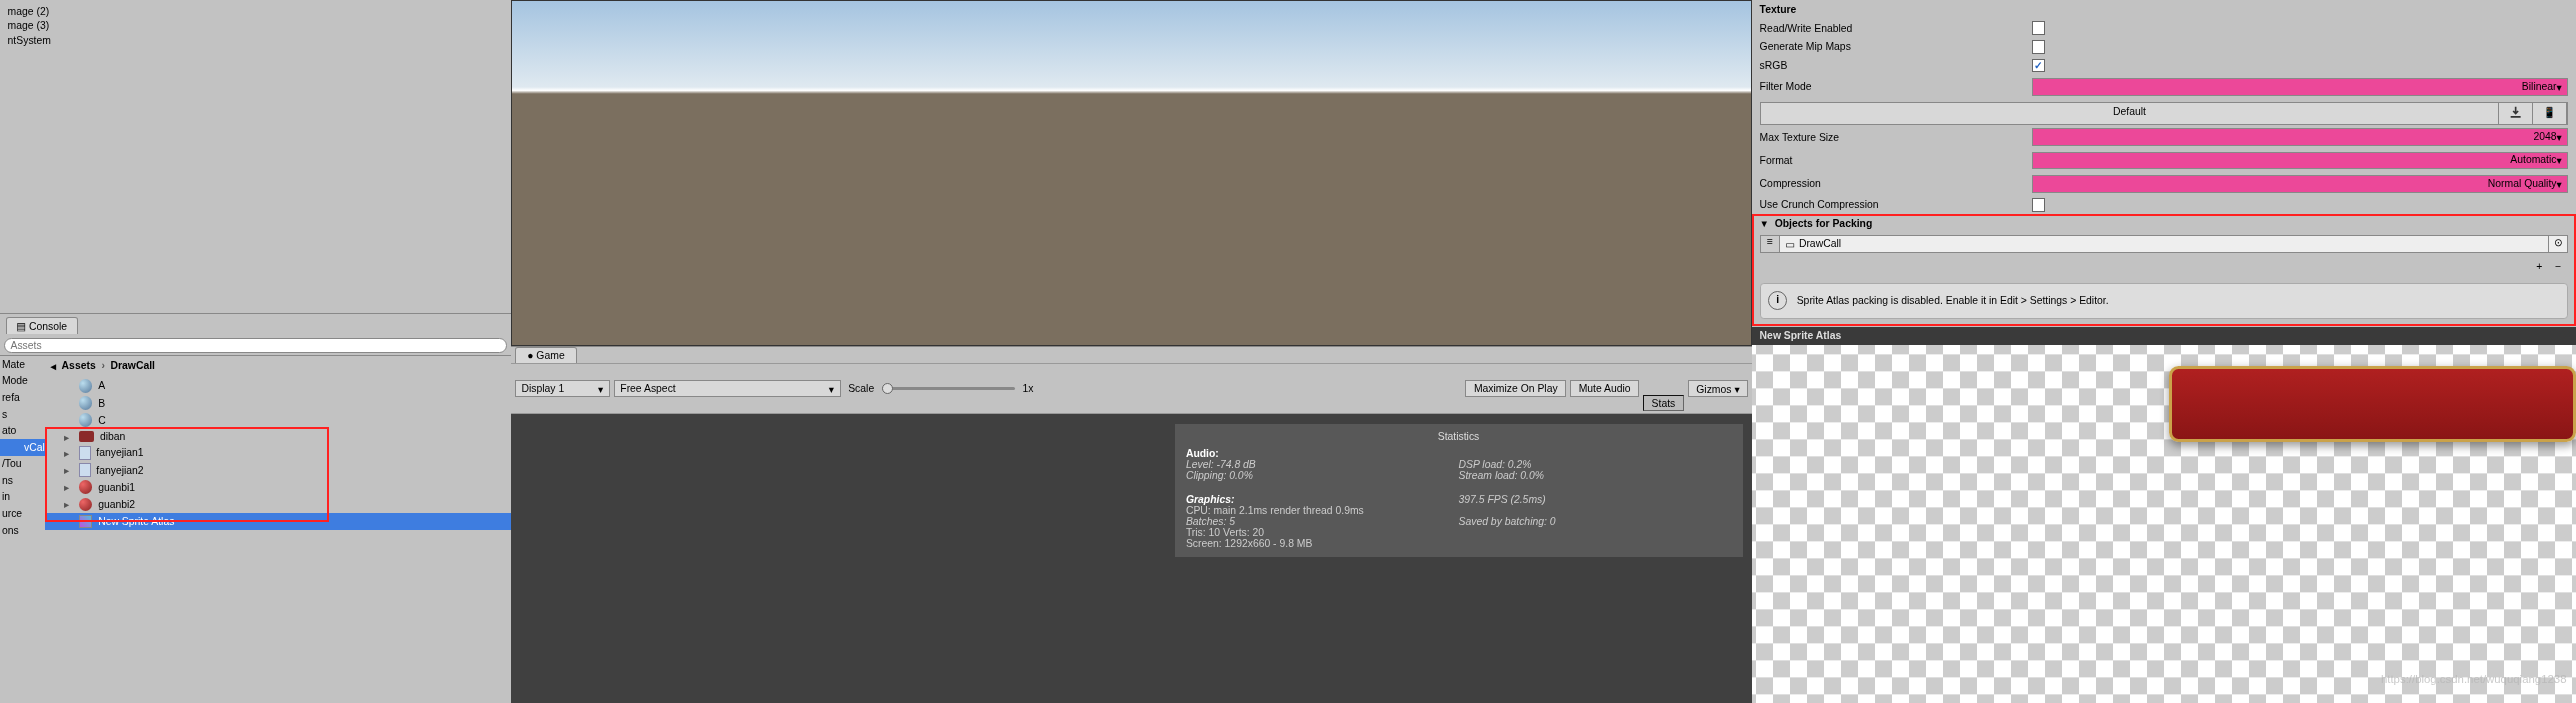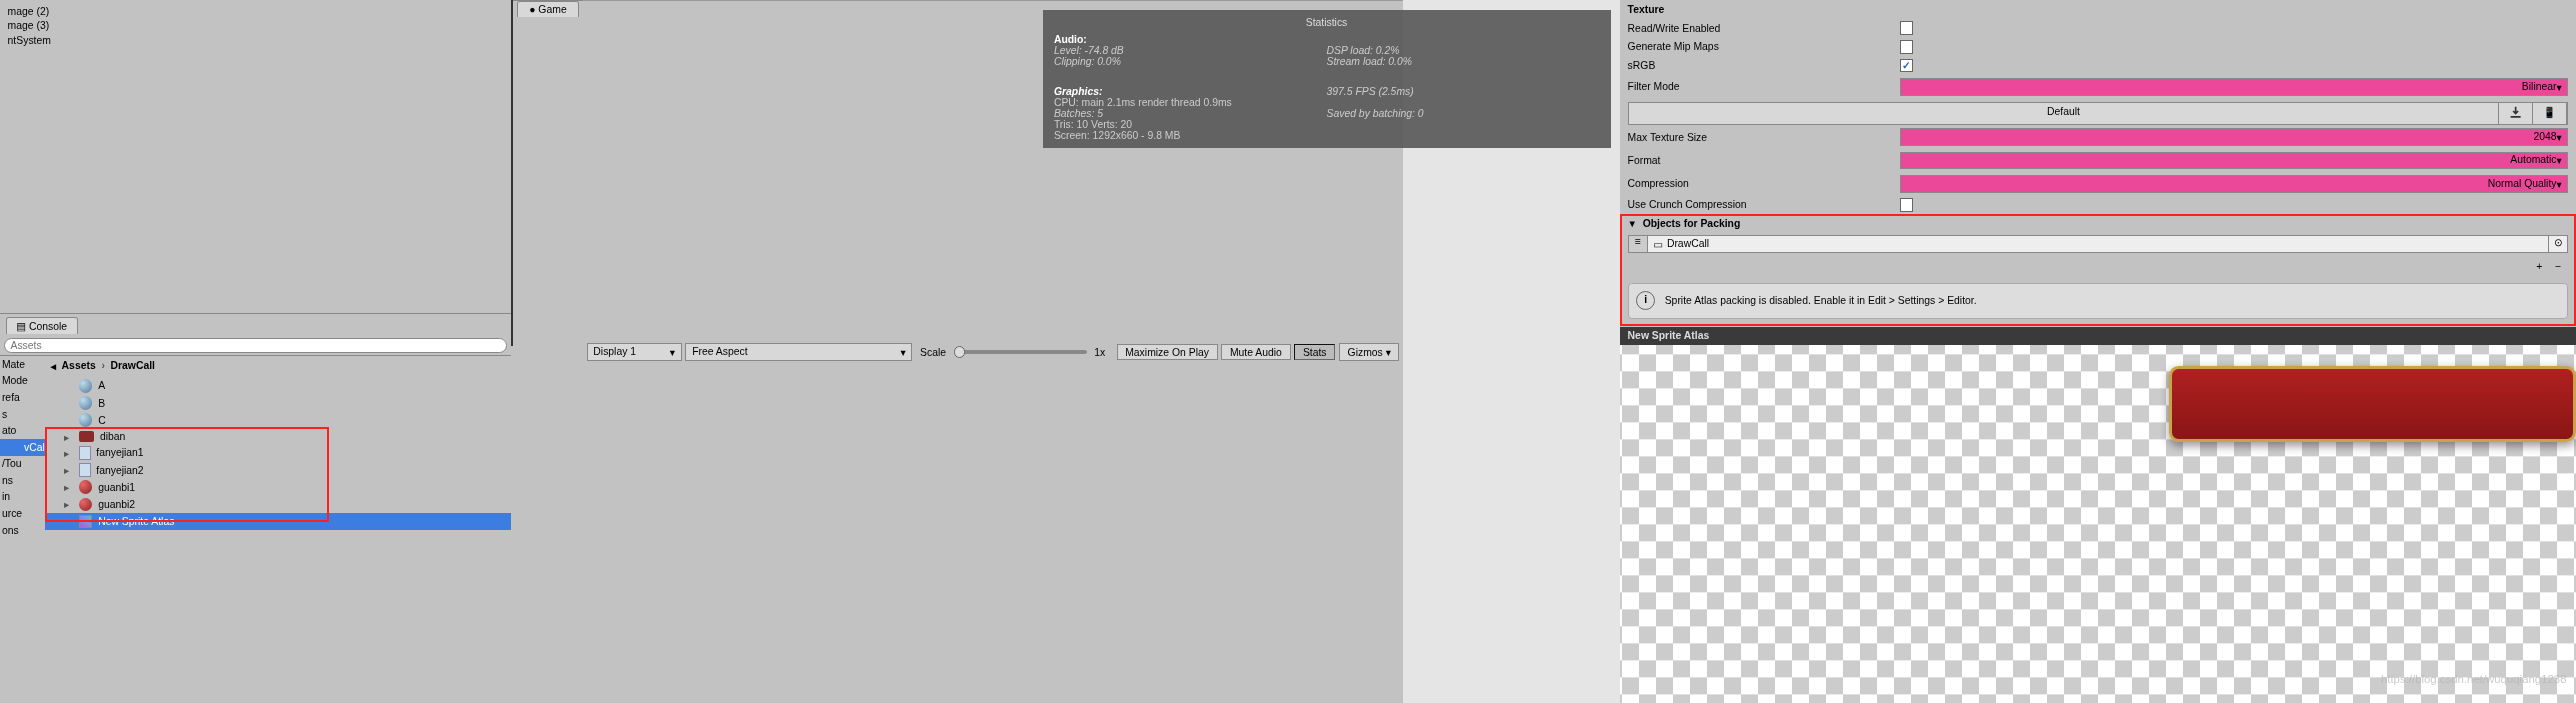--- a/index.html
+++ b/index.html
@@ -29,34 +29,34 @@
 .asset-item .arrow { width: 9.5px; color: #555; }
 .asset-item.selected { background: #3e7de0; color: #fff; }
 .icon-sphere { width: 13.3px; height: 13.3px; border-radius: 50%; background: radial-gradient(circle at 30% 30%, #bde, #579); }
 .icon-red { width: 15px; height: 11.4px; background: #8b2a2a; border-radius: 1.9px; }
 .icon-pref { width: 11.4px; height: 13.3px; background: #cde; border: 0.9px solid #88a; }
 .icon-redball { width: 13.3px; height: 13.3px; border-radius: 50%; background: radial-gradient(circle at 30% 30%, #e66, #822); }
 .icon-atlas { width: 13.3px; height: 13.3px; background: linear-gradient(45deg,#b5d,#5bd); border: 0.9px solid #888; }
 .red-box-1 { position: absolute; border: 2.8px solid #ff2020; pointer-events: none; }
 
 
-.mid-col { width: 1109px; display: flex; flex-direction: row; }
+.mid-col { width: 1241px; display: flex; flex-direction: column; }
 .scene-view { height: 346px; background: linear-gradient(#a5c4e0 0%, #dfe9f0 25%, #fff 26%, #7b6f5f 27%, #7b6f5f 100%); border: 0.9px solid #333; position: relative; }
 .scene-view .grid-floor { position: absolute; top: 27%; left: 0; right: 0; bottom: 0; background: #7b6f5f; }
 .game-tab-bar { background: #c2c2c2; padding: 0 3.8px; border-top: 0.9px solid #888; }
 .game-tab-bar .tab-btn { display: inline-block; border: 0.9px solid #888; border-bottom: none; padding: 1.9px 11.4px; background: #d8d8d8; border-radius: 2.8px 2.8px 0 0; }
 .game-toolbar { display: flex; align-items: center; background: #c2c2c2; border-top: 0.9px solid #999; border-bottom: 0.9px solid #999; padding: 1.9px 3.8px; gap: 3.8px; }
 .game-toolbar .dd { border: 0.9px solid #888; padding: 1.9px 5.7px; background: #d8d8d8; min-width: 95px; display: flex; justify-content: space-between; }
 .game-toolbar .dd.wide { min-width: 227px; }
 .game-toolbar .lbl { padding: 0 3.8px; }
 .game-toolbar .slider { width: 133px; height: 3.8px; background: #888; border-radius: 1.9px; position: relative; }
 .game-toolbar .slider .thumb { position: absolute; left: 0; top: -3.8px; width: 11.4px; height: 11.4px; background: #ddd; border: 0.9px solid #666; border-radius: 50%; }
 .game-toolbar .btn { border: 0.9px solid #888; padding: 1.9px 7.6px; background: #d8d8d8; }
-.game-toolbar .btn.pressed { background: #bbb; border: 0.9px inset #666; }
-.game-view { flex: 1; background: #e5e5e5; position: relative; }
+.game-toolbar .btn.pressed { background: #bbb; border: 0.9px inset #666; margin-top: 29px; }
+.game-view { flex: 1; background: #404040; position: relative; }
 .stats-overlay { position: absolute; top: 9.5px; right: 9.5px; width: 568px; background: rgba(90,90,90,0.92); color: #ccc; padding: 7.6px 11.4px; font-size: 11.4px; }
 .stats-overlay .title { text-align: center; margin-bottom: 3.8px; color: #ddd; }
 .stats-overlay .sec-head { color: #fff; font-weight: bold; margin-top: 5.7px; }
 .stats-overlay .row { display: flex; }
 .stats-overlay .row span { flex: 1; font-style: italic; }
 
 
 .right-col { flex: 1; background: #c2c2c2; display: flex; flex-direction: column; }
 .insp-row { display: flex; align-items: center; padding: 2.8px 7.6px; }
 .insp-row .ilabel { width: 272px; }
@@ -218,21 +218,21 @@
         <div class="title">Statistics</div>
         <div class="sec-head">Audio:</div>
         <div class="row">
           <span>Level: -74.8 dB</span>
           <span>DSP load: 0.2%</span>
         </div>
         <div class="row">
           <span>Clipping: 0.0%</span>
           <span>Stream load: 0.0%</span>
         </div>
-        <div class="row" style="margin-top:19px;">
+        <div class="row" style="margin-top:13px;">
           <span class="sec-head" style="margin:0">Graphics:</span>
           <span>397.5 FPS (2.5ms)</span>
         </div>
         <div>CPU: main 2.1ms  render thread 0.9ms</div>
         <div class="row">
           <span>Batches: 5</span>
           <span>Saved by batching: 0</span>
         </div>
         <div>Tris: 10   Verts: 20</div>
         <div>Screen: 1292x660 - 9.8 MB</div>

